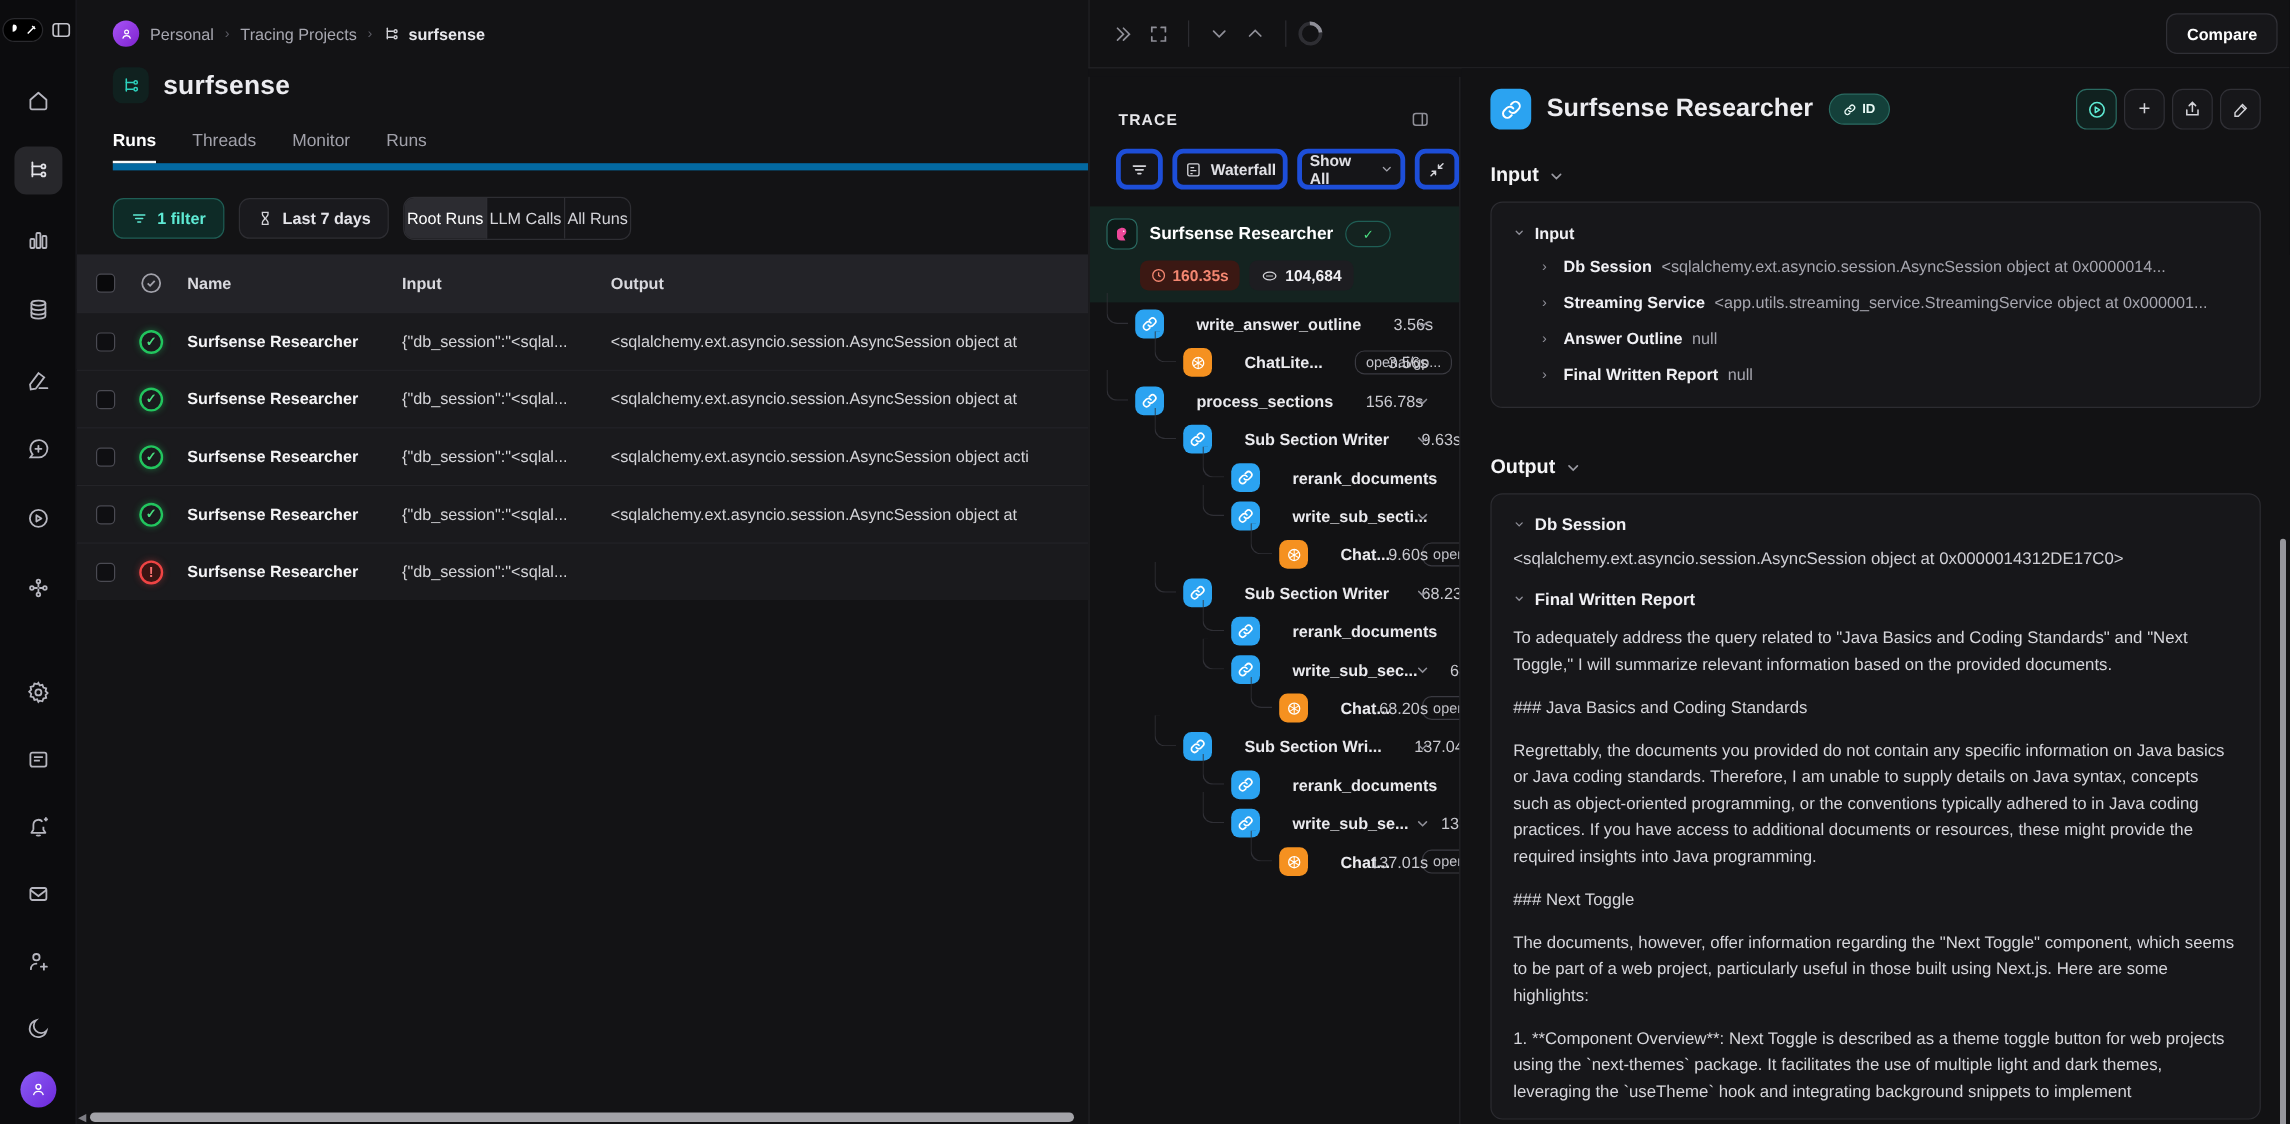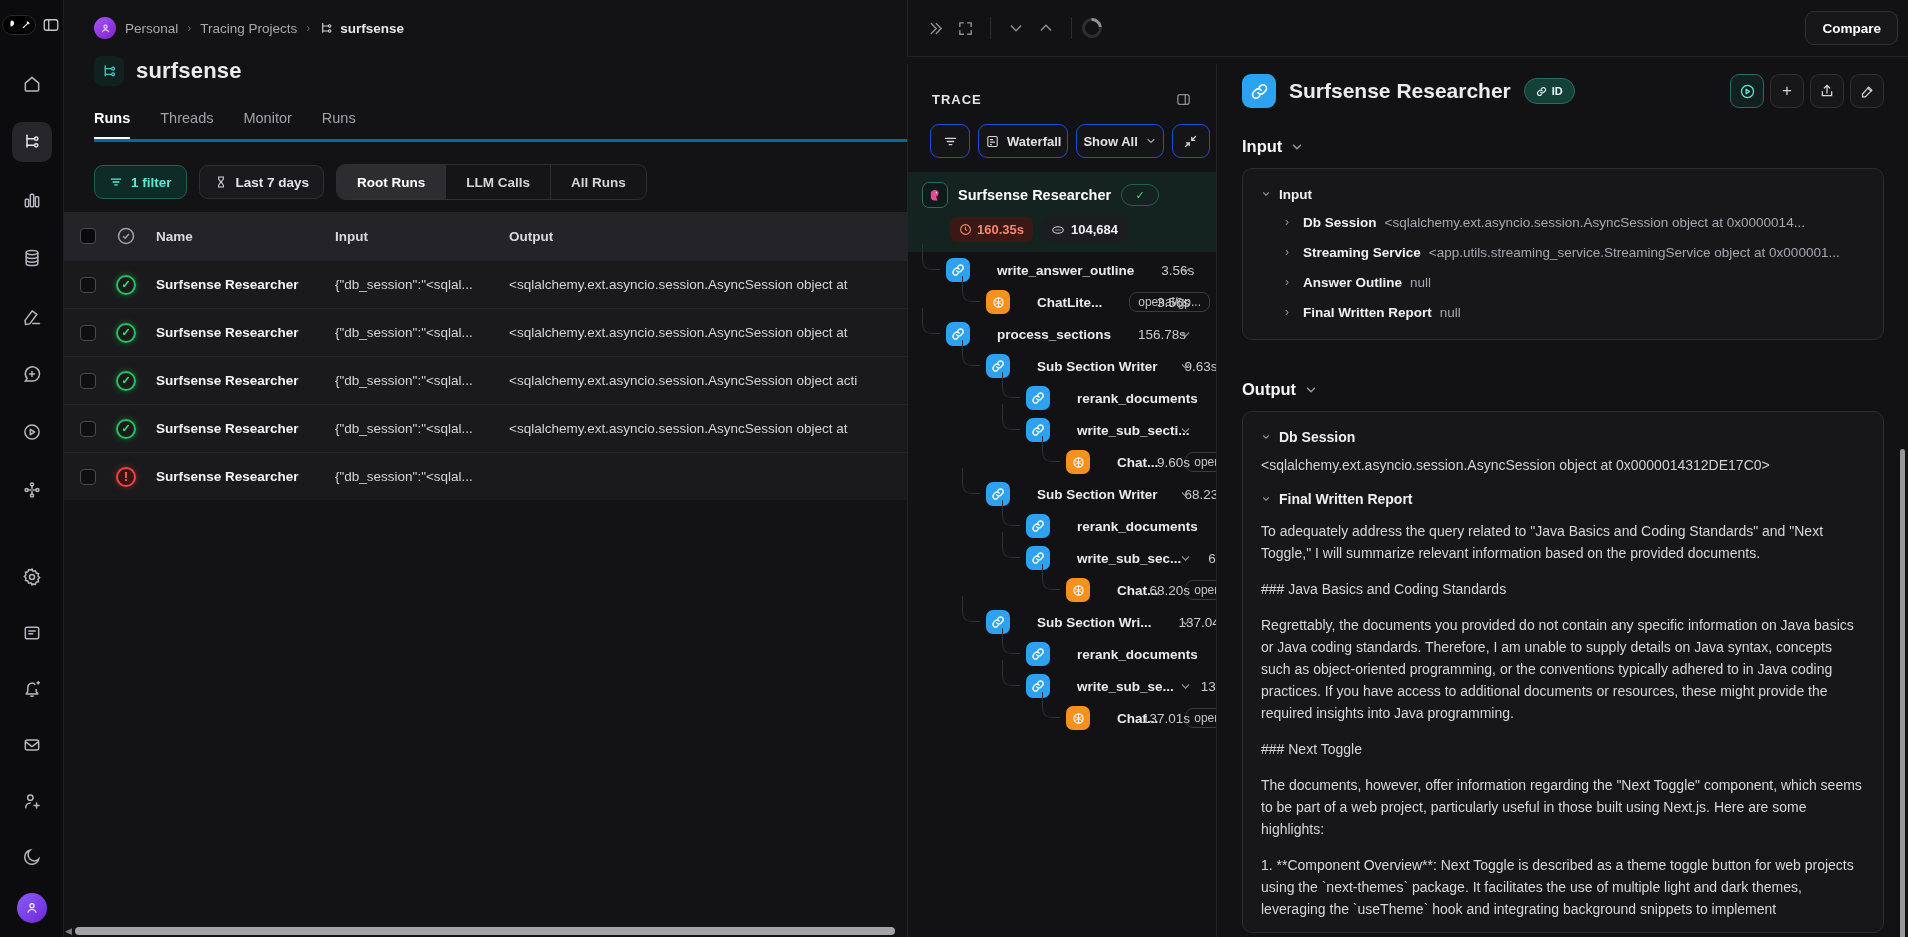--- a/index.html
+++ b/index.html
@@ -25,30 +25,30 @@
   .left-panel { position:absolute; left:64px; top:0; width:843px; height:937px; background:#131315; overflow:hidden; }
   .crumbs { display:flex; align-items:center; gap:9px; padding:16px 0 0 30px; height:40px; font-size:13.5px; color:#a7a7b0; }
   .crumb-avatar { width:22px; height:22px; border-radius:50%; background:linear-gradient(135deg,#a855f7,#7e22ce);
     display:flex; align-items:center; justify-content:center; }
   .crumb-sep { color:#5c5c64; font-size:12px; }
   .crumb-last { color:#e8e8ed; font-weight:bold; display:flex; align-items:center; gap:6px; }
   .title-row { display:flex; align-items:center; gap:12px; margin:16px 0 0 30px; }
   .title-icon { width:30px; height:30px; border-radius:8px; background:#10211f; display:flex; align-items:center; justify-content:center; }
   .page-title { font-size:22px; font-weight:bold; letter-spacing:.2px; }
   .tabs-row { display:flex; gap:30px; margin:24px 0 0 30px; height:32px; font-size:14.5px; color:#a1a1aa;
-    border-bottom:3px solid #0369a1; width:813px; }
+    border-bottom:6px solid #0369a1; width:813px; }
   .tab { padding-bottom:12px; cursor:pointer; }
   .tab.active { color:#ffffff; font-weight:bold; border-bottom:2px solid #fafafa; }
   .filter-row { display:flex; align-items:center; gap:12px; margin:22px 0 0 30px; height:36px; }
   .chip { display:flex; align-items:center; gap:8px; height:34px; padding:0 14px; border-radius:9px;
     font-size:13.5px; font-weight:bold; }
   .chip.teal { background:#0e2b27; border:1px solid #1f5e55; color:#5eead4; }
   .chip.dark { background:#1a1a1e; border:1px solid #2e2e33; color:#e4e4e9; }
   .seg-group { display:flex; height:36px; border:1px solid #2e2e33; border-radius:9px; overflow:hidden; background:#151518; }
-  .seg { display:flex; align-items:center; padding:0 20px; font-size:13.5px; font-weight:bold; color:#d4d4d9;
+  .seg { display:flex; align-items:center; padding:0 2px; font-size:13.5px; font-weight:normal; color:#d4d4d9;
     border-right:1px solid #2e2e33; }
   .seg:last-child { border-right:none; }
   .seg.active { background:#2c2c31; color:#fff; }
 
   .runs-table { margin-top:12px; width:843px; }
   .t-head, .t-row { display:grid; grid-template-columns:36px 40px 179px 174px 1fr; align-items:center;
     height:48px; padding-left:16px; }
   .t-head { background:#232328; font-size:13.5px; font-weight:bold; color:#d9d9de; }
   .t-row { background:#1a1a1d; border-top:1px solid #242428; font-size:13.5px; color:#d4d4d8; }
   .t-row .r-name { font-weight:bold; color:#f4f4f6; }
@@ -75,21 +75,21 @@
     border:1px solid #303036; border-radius:9px; color:#fff; font-size:13.5px; font-weight:bold;
     display:flex; align-items:center; }
 
   
   .trace-panel { position:absolute; left:907px; top:64px; width:310px; height:880px; background:#121214;
     border-left:1px solid #232327; border-right:1px solid #232327; overflow:hidden; }
   .trace-head { display:flex; align-items:center; padding:20px 18px 0 24px; }
   .trace-title { font-size:13px; font-weight:bold; letter-spacing:1px; color:#e6e6ea; }
   .trace-head .tb-ic { margin-left:auto; }
   .trace-controls { display:flex; align-items:center; gap:8px; margin:10px 0 0 22px; }
-  .tc-btn { height:34px; border:1px solid #1d4ed8; border-radius:9px; background:#151518; color:#e0e0e5;
+  .tc-btn { height:34px; border:4px solid #1d4ed8; border-radius:9px; background:#151518; color:#e0e0e5;
     display:flex; align-items:center; gap:7px; padding:0 6px; font-size:13px; font-weight:bold; }
   .root-row { margin-top:14px; width:310px; background:#142320; padding:10px 0 10px 14px; }
   .root-line1 { display:flex; align-items:center; gap:10px; }
   .root-icon { width:26px; height:26px; border-radius:7px; background:#0d1b19; border:1.5px solid #2a6b62;
     display:flex; align-items:center; justify-content:center; }
   .root-name { font-size:14.5px; font-weight:bold; color:#fff; }
   .ok-badge { width:38px; height:22px; border:1.5px solid #1f5e55; border-radius:12px; color:#4ade80;
     display:flex; align-items:center; justify-content:center; font-size:11px; }
   .root-line2 { display:flex; align-items:center; gap:8px; margin:9px 0 0 28px; }
   .dur-chip { display:flex; align-items:center; gap:5px; height:25px; padding:0 9px; border-radius:7px;

